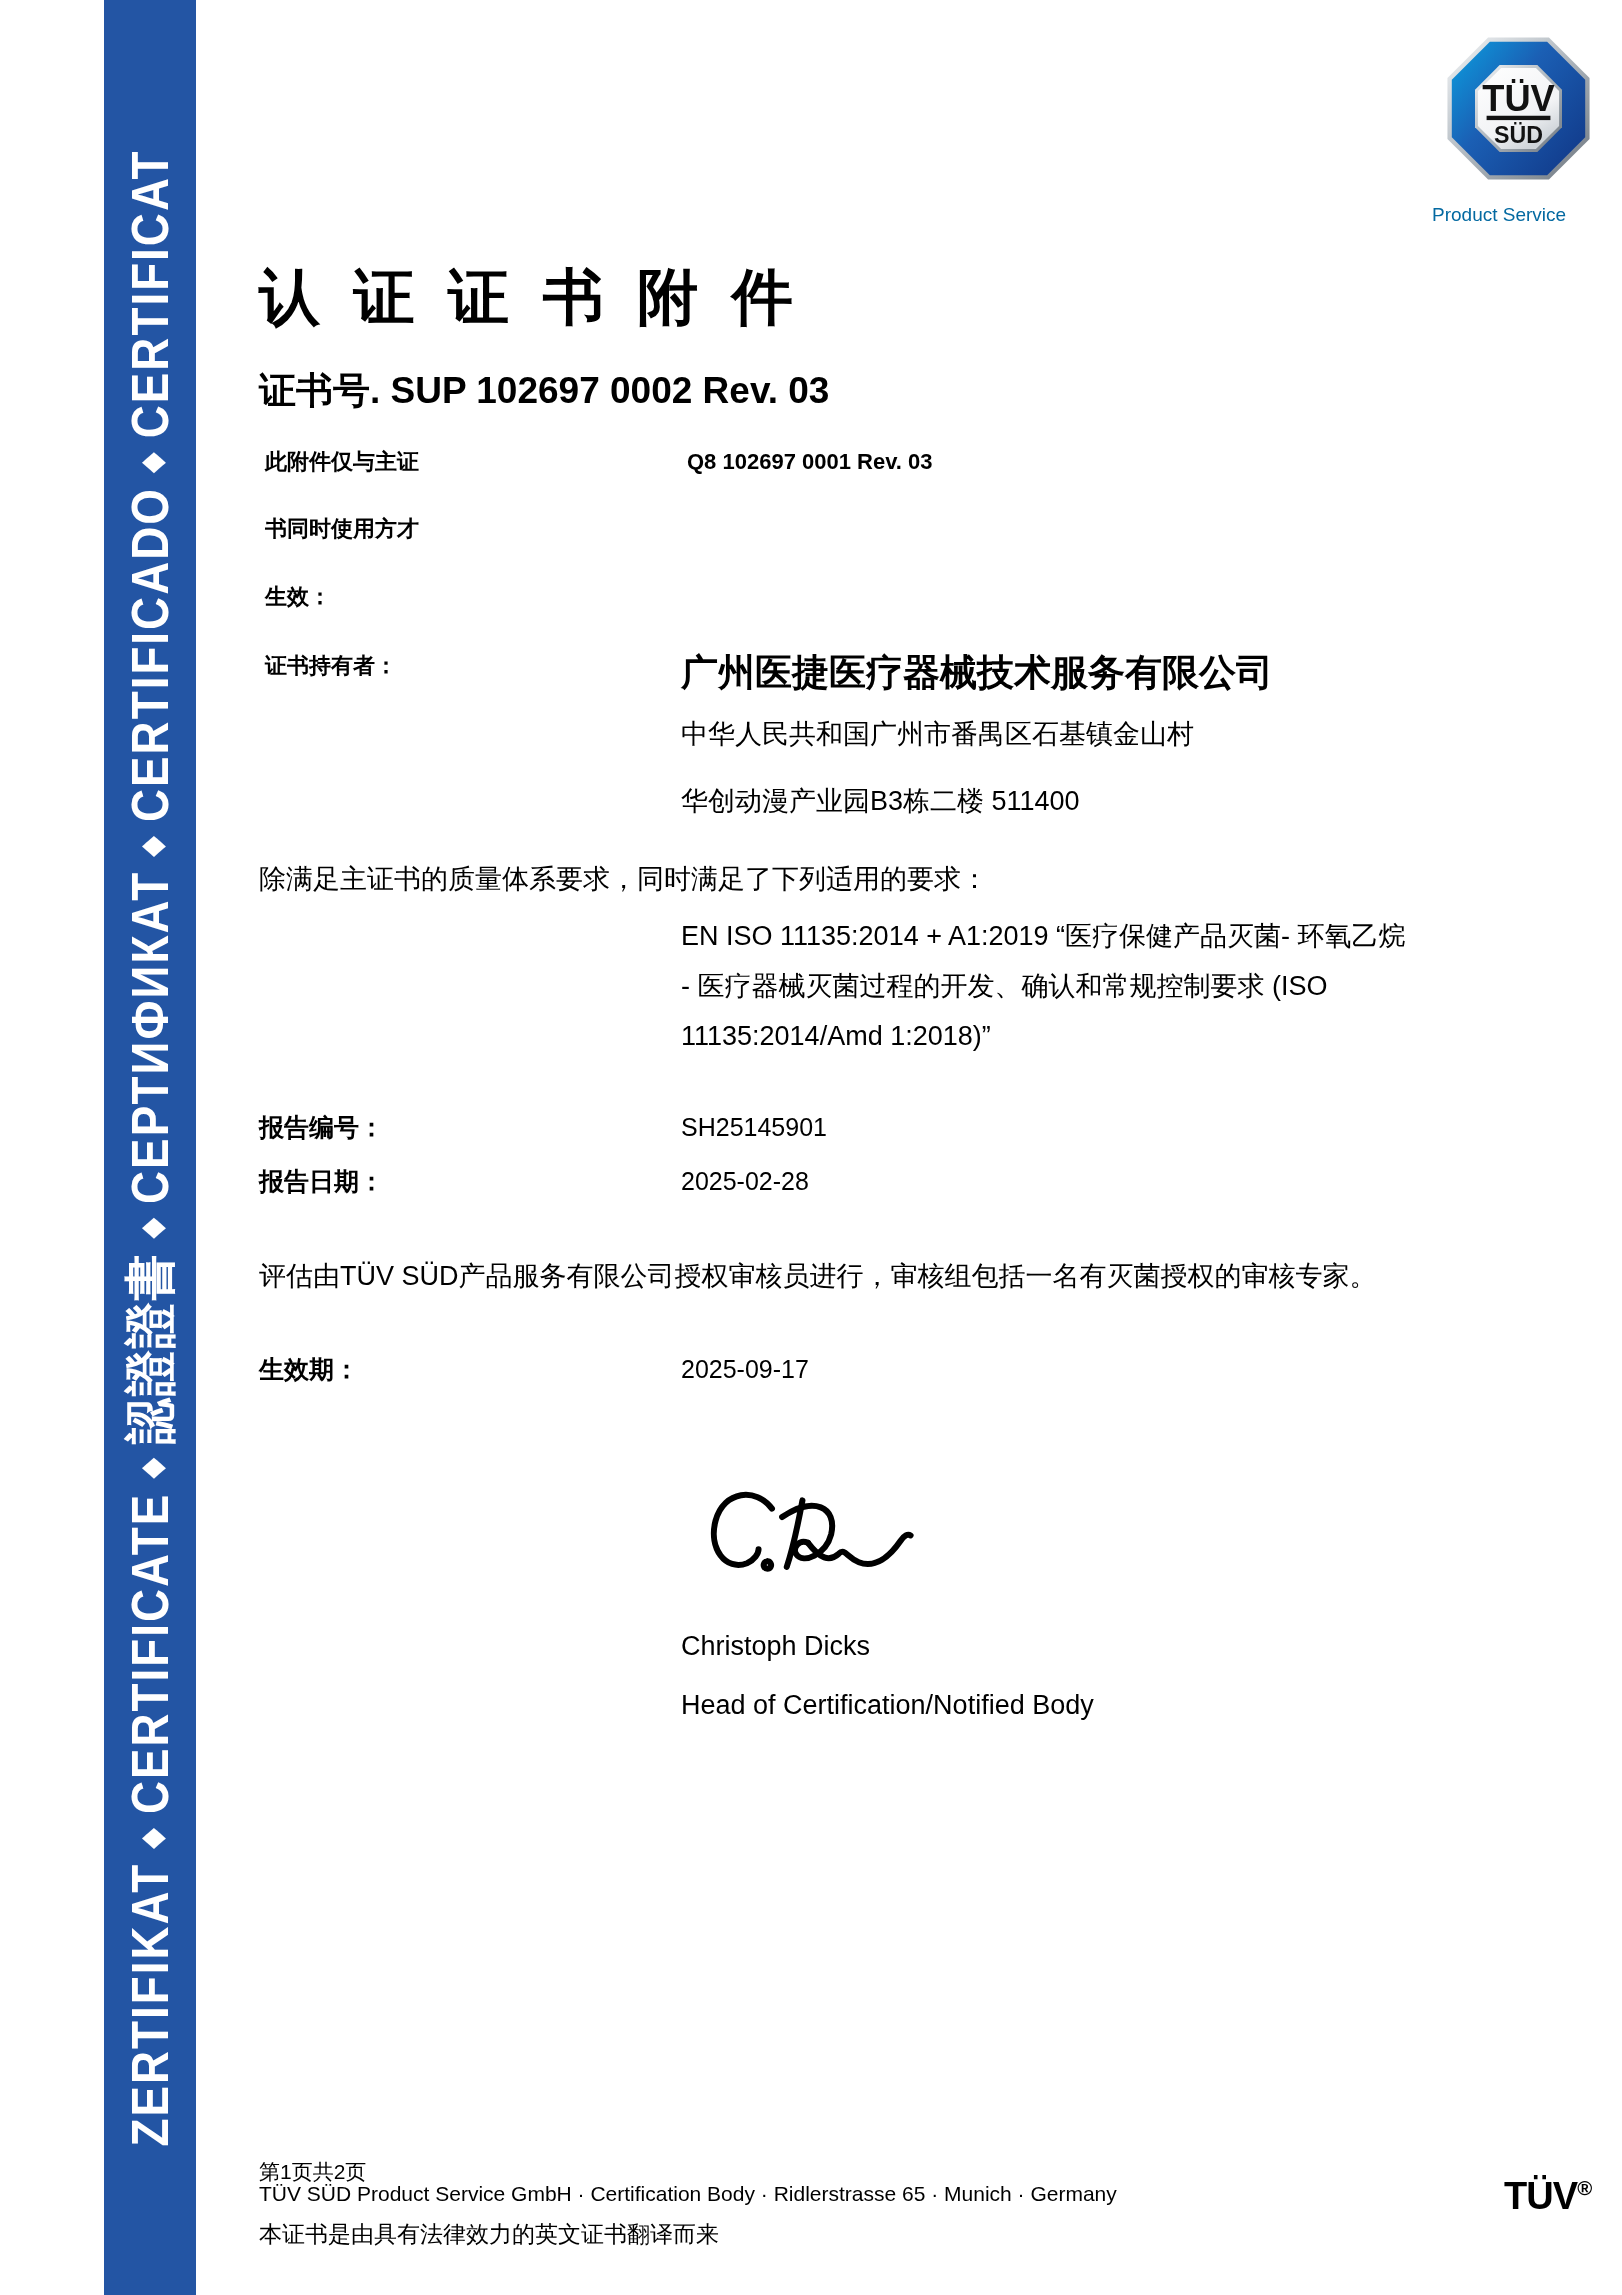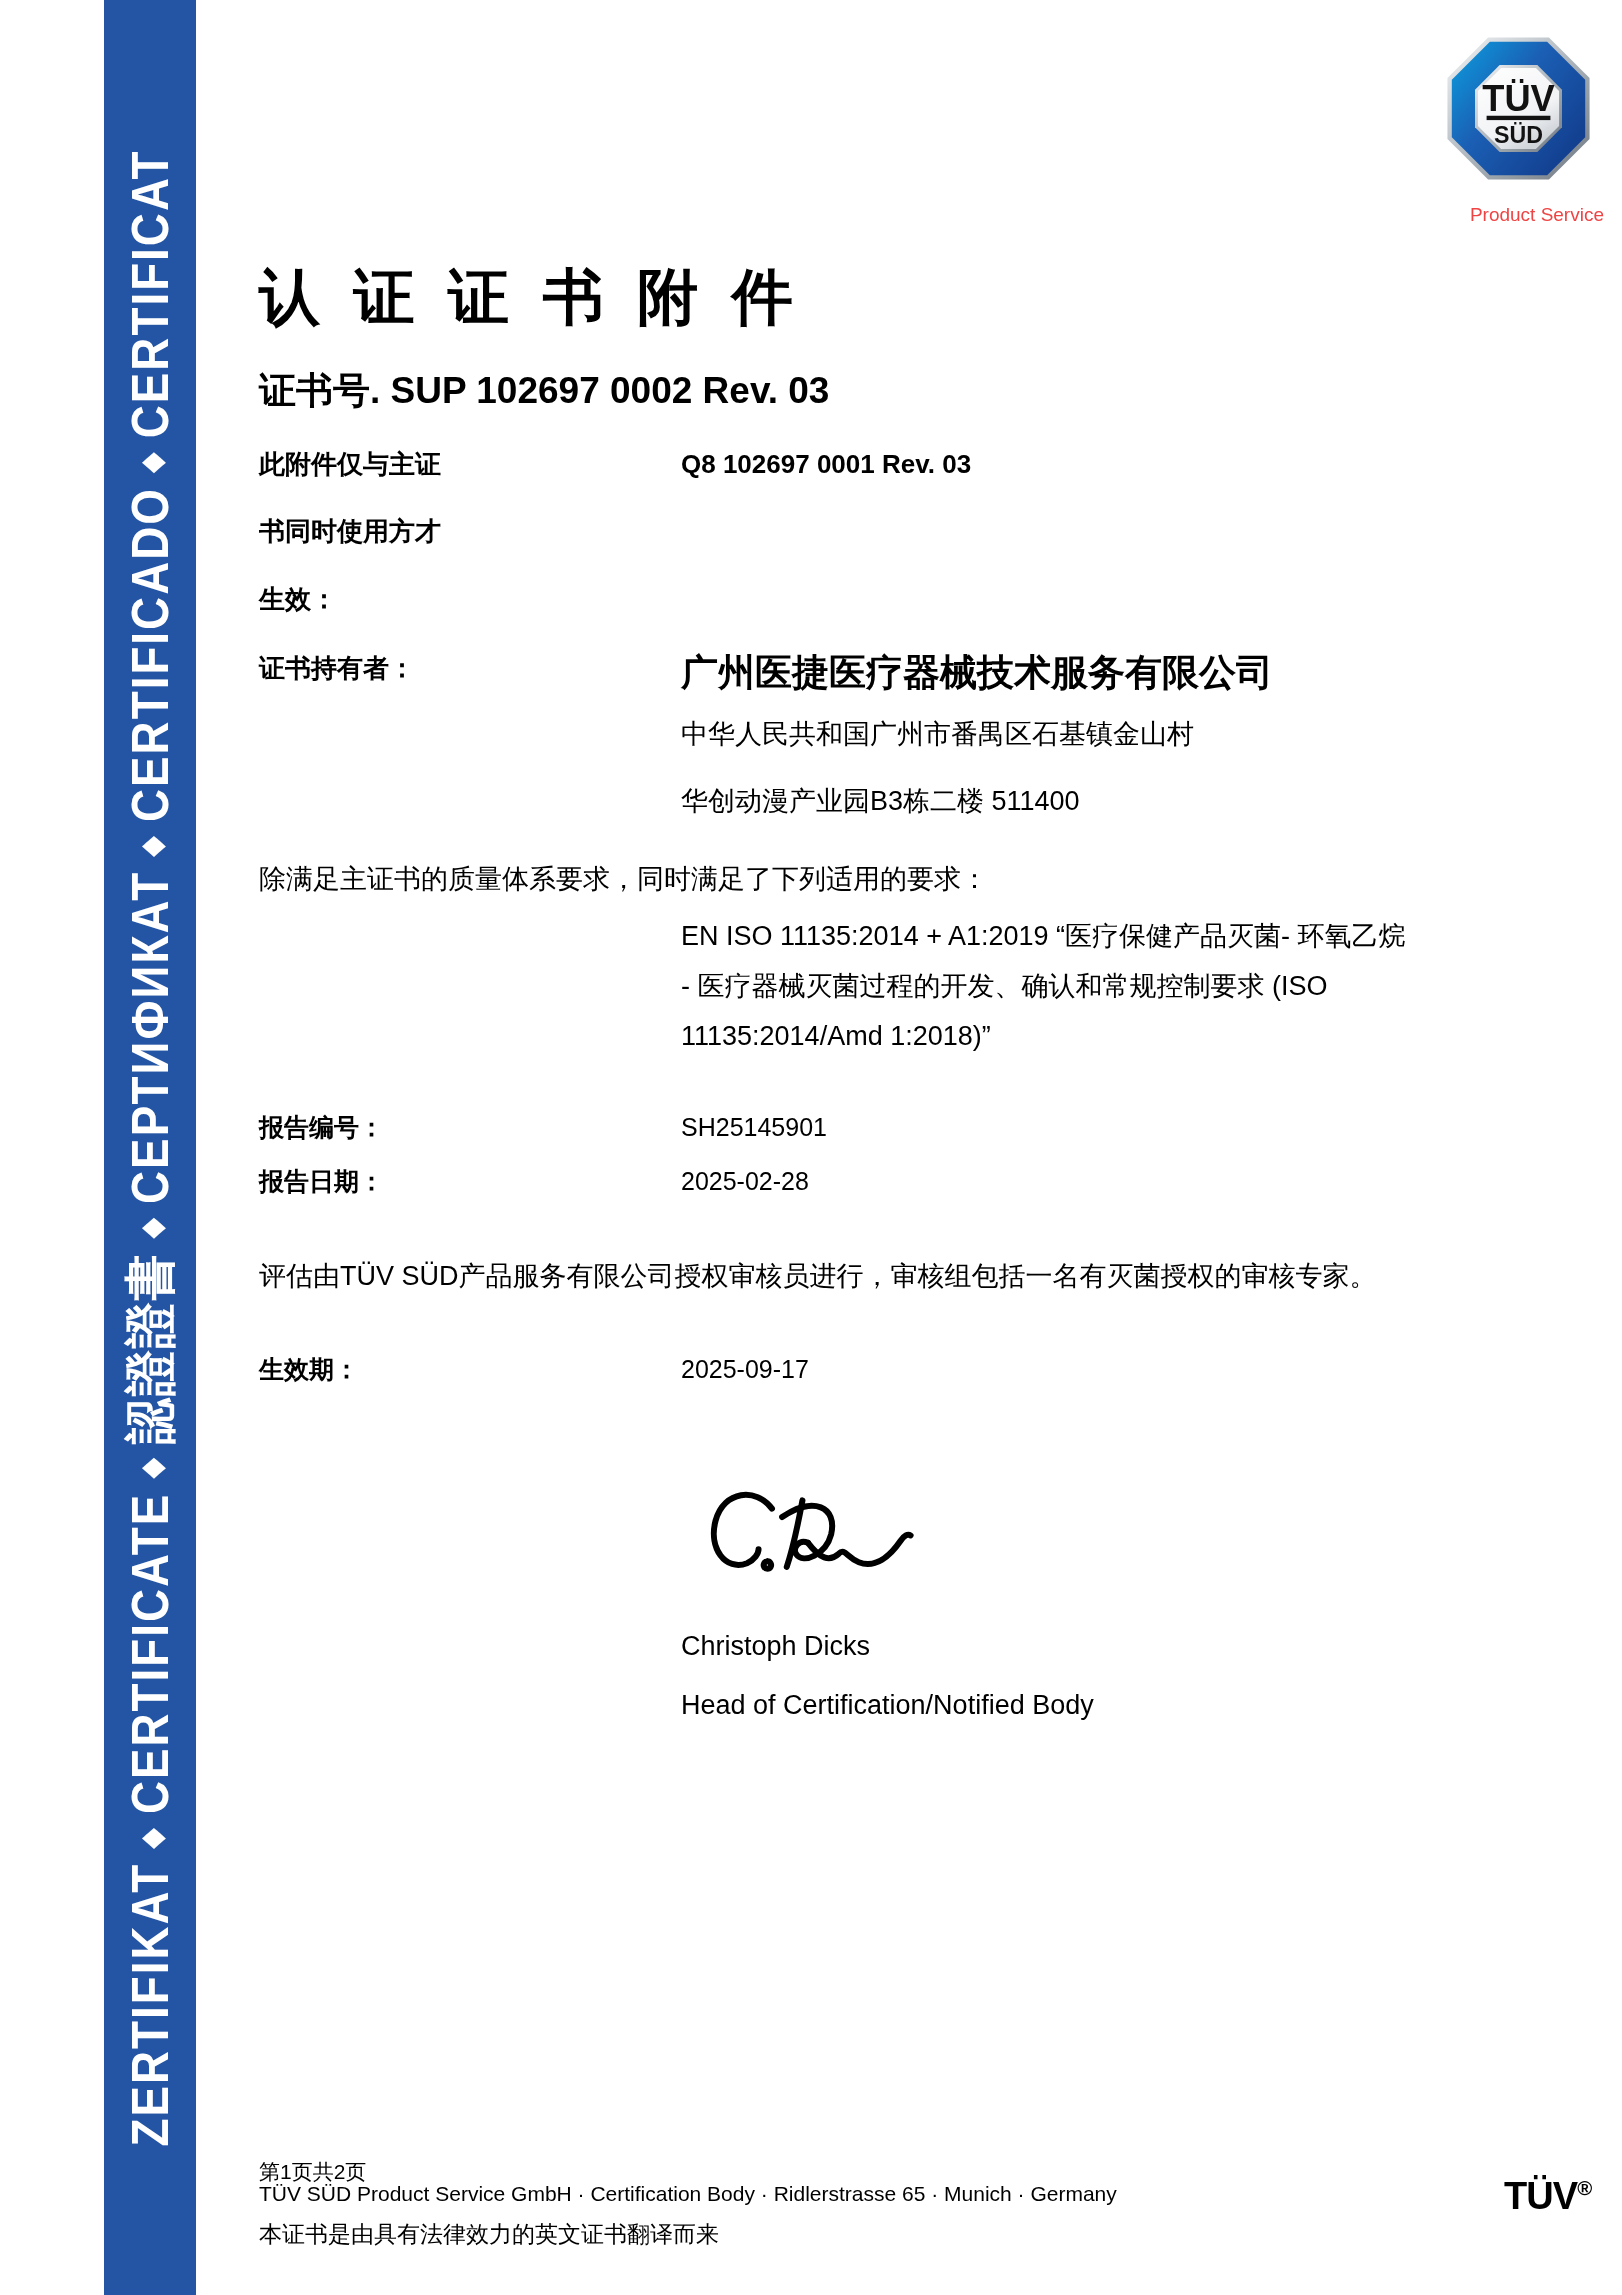--- a/index.html
+++ b/index.html
@@ -11,31 +11,31 @@
   
   .banner{position:absolute;left:104px;top:0;width:92px;height:2295px;background:#2355A4;}
   .banner-line{position:absolute;left:-1258px;top:1102px;width:2608px;height:92px;
                transform:rotate(-90deg) scaleX(0.88);transform-origin:center center;
                color:#ffffff;font-weight:bold;font-size:52px;letter-spacing:2.3px;
                line-height:92px;text-align:center;}
   .banner-line .sep{font-size:31px;margin:0 15.8px;vertical-align:6.5px;letter-spacing:0;}
 
   
   .tuv-logo{position:absolute;left:1446px;top:36px;width:145px;height:145px;}
-  .logo-caption{position:absolute;left:1432px;top:204px;width:172px;text-align:right;
-                font-size:19px;color:#ef4444;}
+  .logo-caption{position:absolute;left:1432px;top:204px;width:172px;text-align:left;
+                font-size:19px;color:#0369a1;}
 
   
   .title{left:259px;top:263px;font-size:61px;font-weight:bold;letter-spacing:8.3px;}
   .certno{left:259px;top:370px;font-size:37px;font-weight:bold;}
 
   
   .lbl{left:259px;font-weight:bold;}
   .val{left:681px;}
-  .f76{font-size:26px;}
+  .f76{font-size:22px;margin-left:6px;}
   .f80{font-size:37px;}
   .f62{font-size:25px;}
   .f58{font-size:27px;}
 
   
   .sign-svg{position:absolute;left:681px;top:1480px;width:315px;height:134px;}
 
   
   .foot1{left:259px;top:2143px;font-size:21px;margin-top:17px;}
   .foot2{left:259px;top:2182px;font-size:21px;}

